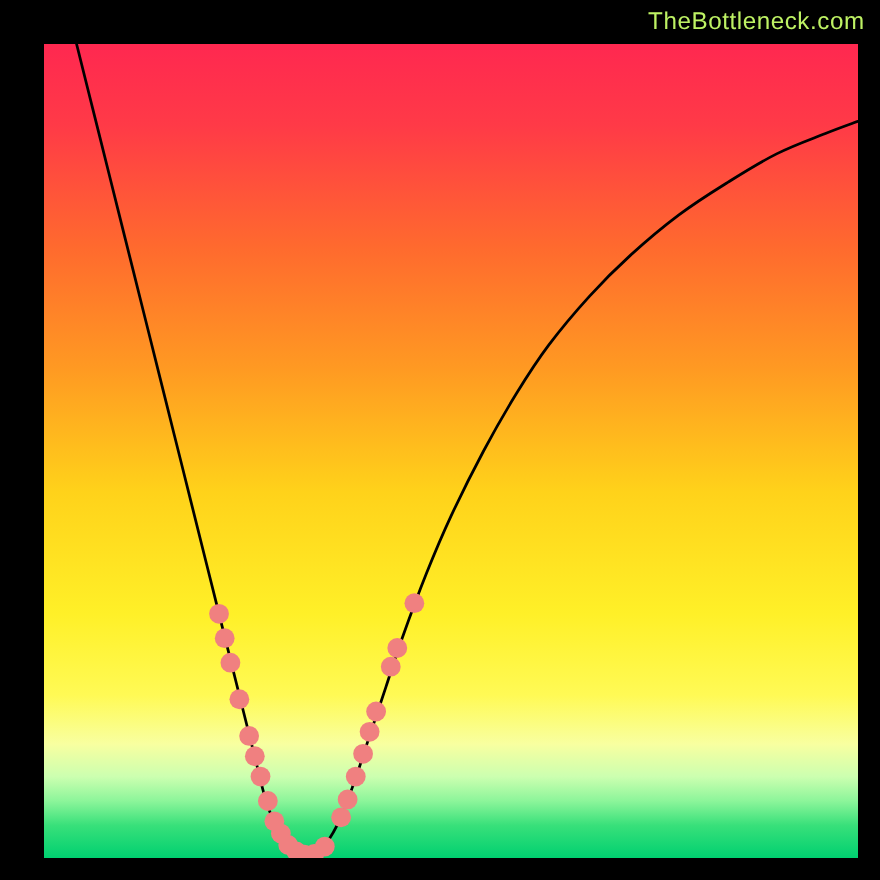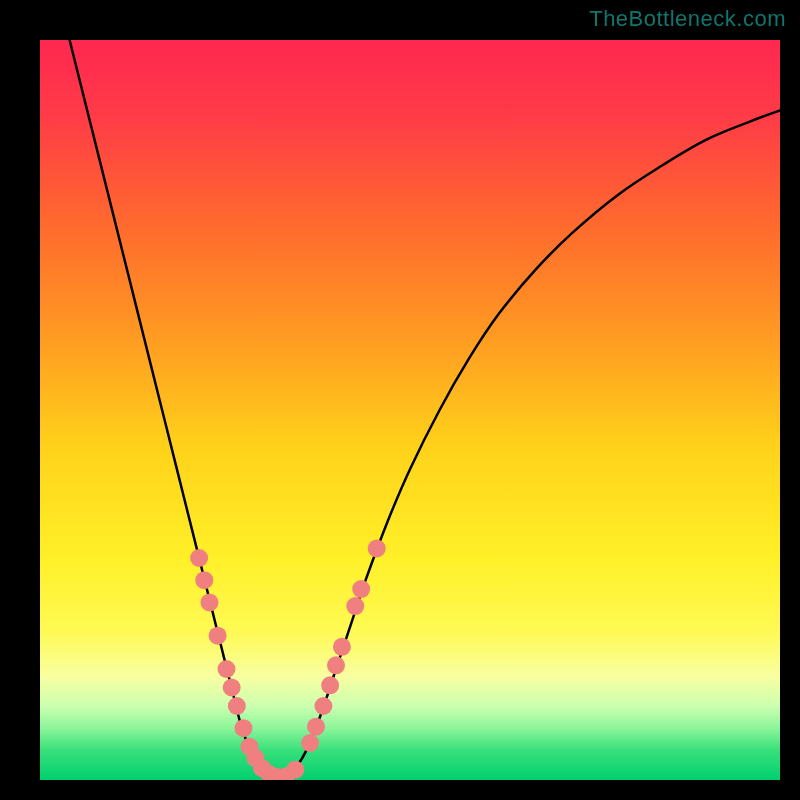--- a/index.html
+++ b/index.html
@@ -30,21 +30,21 @@
     position: absolute;
     inset: 0;
   }
   .watermark {
     position: absolute;
     top: 6px;
     right: 14px;
     font-family: Arial, Helvetica, sans-serif;
     font-size: 22px;
     font-weight: 500;
-    color: #0f766e;
+    color: #bef264;
     letter-spacing: 0.5px;
     user-select: none;
   }
   svg {
     position: absolute;
     inset: 0;
   }
 </style>
 </head>
 <body>

